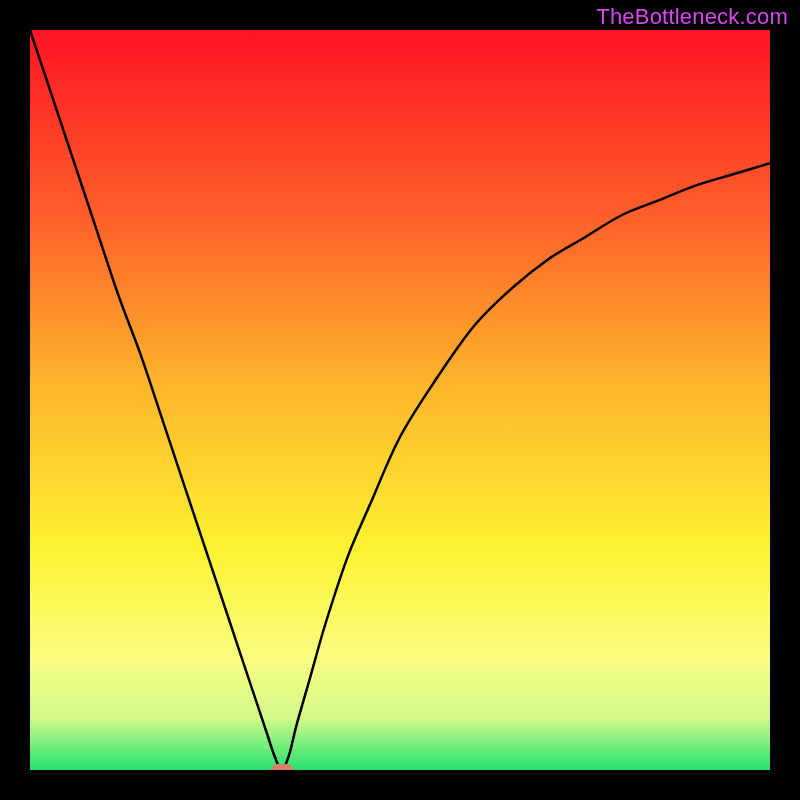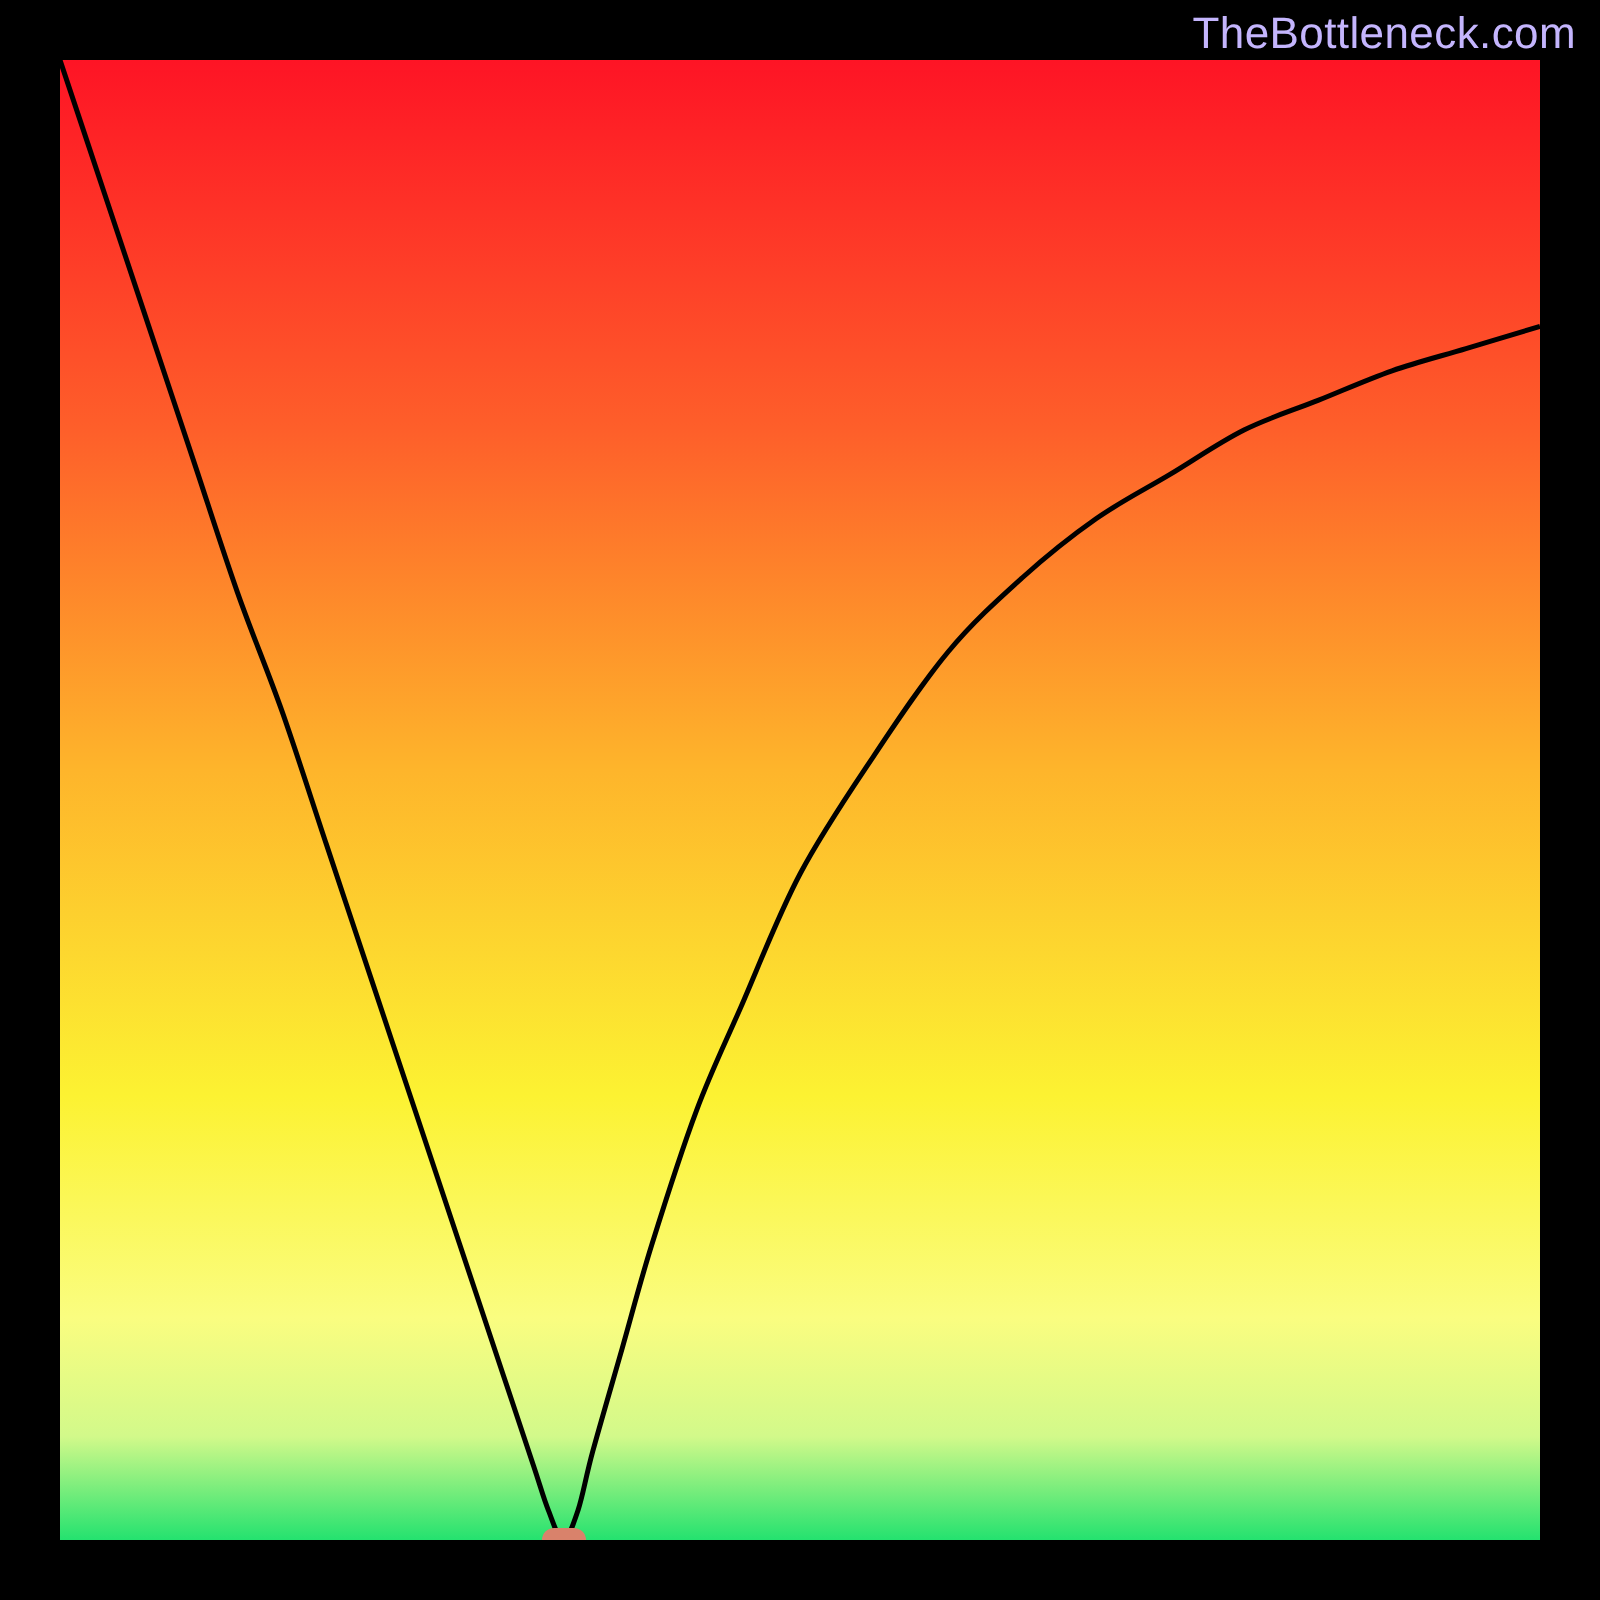--- a/index.html
+++ b/index.html
@@ -22,21 +22,21 @@
     left: 30px;
     top: 30px;
     width: 740px;
     height: 740px;
     overflow: hidden;
   }
   .watermark {
     position: absolute;
     top: 4px;
     right: 12px;
-    color: #c4b5fd;
+    color: #d946ef;
     font-size: 22px;
     font-weight: 500;
     letter-spacing: 0.2px;
   }
   .marker {
     position: absolute;
     width: 22px;
     height: 12px;
     background: #d9826b;
     border-radius: 6px;

